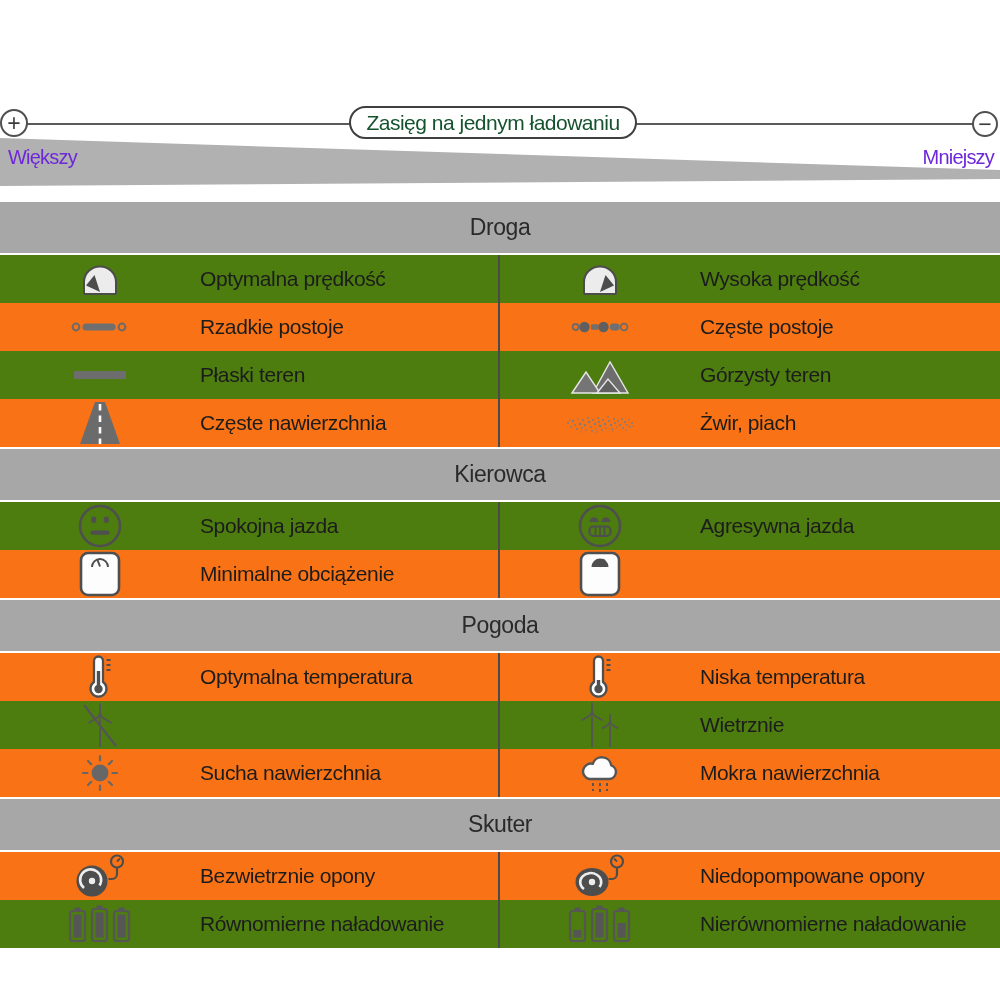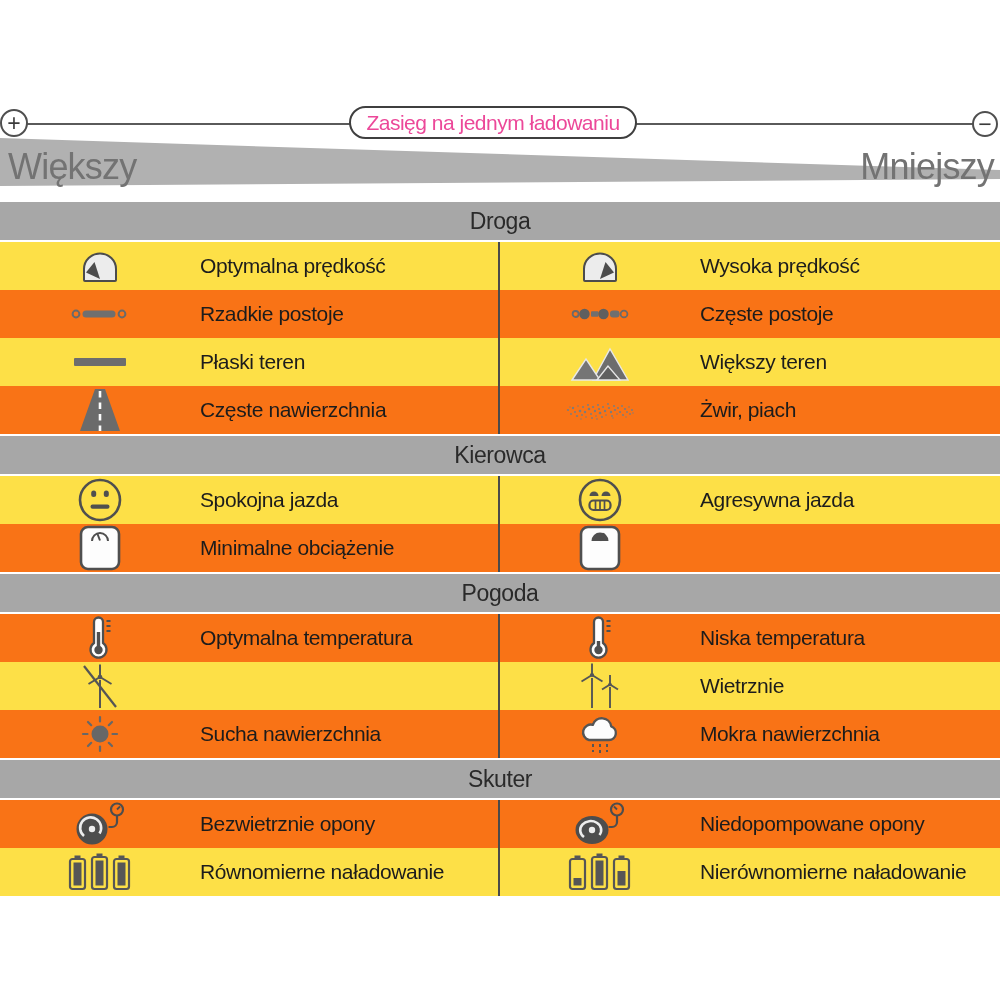--- a/index.html
+++ b/index.html
@@ -7,31 +7,31 @@
           font-family:"Liberation Sans", sans-serif;color:#1c1c1c;}
   
   .axis-line{position:absolute;left:14px;right:14px;top:123px;height:2px;background:#5a5a5a;}
   .axis-circle{position:absolute;top:109px;width:28px;height:28px;border:2px solid #4f4f4f;border-radius:50%;
                background:#fff;display:flex;align-items:center;justify-content:center;
                font-size:23px;line-height:1;color:#3b3b3b;box-sizing:border-box;}
   .plus-circle{left:0px;}
   .minus-circle{right:2px;width:26px;height:26px;top:111px;}
   .pill{position:absolute;left:349px;top:106px;width:288px;height:33px;background:#fff;border:2px solid #3f3f3f;
         border-radius:18px;display:flex;align-items:center;justify-content:center;box-sizing:border-box;}
-  .pill span{font-size:21px;letter-spacing:-0.5px;color:#ec4899;}
+  .pill span{font-size:21px;letter-spacing:-0.5px;color:#14532d;}
   .wedge{position:absolute;left:0;top:137px;width:1000px;height:50px;display:block;}
-  .side-label{position:absolute;top:146px;font-size:36px;letter-spacing:-0.8px;color:#737373;z-index:3;}
+  .side-label{position:absolute;top:146px;font-size:20px;letter-spacing:-0.8px;color:#6d28d9;z-index:3;}
   .bigger{left:8px;}
   .smaller{right:6px;}
   
   .sections{position:absolute;left:0;right:0;top:200px;}
-  .section-header{height:38px;margin:2px 0;background:#a7a7a7;display:flex;align-items:center;justify-content:center;}
+  .section-header{height:51px;margin:2px 0;background:#a7a7a7;display:flex;align-items:center;justify-content:center;}
   .section-header span{font-size:23px;letter-spacing:-0.4px;color:#2a2a2a;}
   .row{display:flex;height:48px;}
-  .row.shade-light{background:#fde047;}
+  .row.shade-light{background:#4d7c0f;}
   .row.shade-white{background:#f97316;}
   .cell{width:500px;display:flex;align-items:center;box-sizing:border-box;}
   .cell.left{border-right:2px solid #4a4a4a;}
   .icon-slot{flex:0 0 200px;display:flex;align-items:center;justify-content:center;}
   .icon-slot svg{display:block;}
   .label{flex:1;font-size:21px;letter-spacing:-0.4px;color:#1c1c1c;white-space:nowrap;padding-right:6px;}
 </style>
 </head>
 <body>
 
@@ -114,21 +114,21 @@
       <span class="label">Płaski teren</span>
     </div>
     <div class="cell right">
       <span class="icon-slot">
                 <svg width="62" height="38" viewBox="0 0 62 38">
                   <polygon points="24,37 41,6 59,37" fill="#6d6d6d" stroke="#e7e7e7" stroke-width="1.4"></polygon>
                   <polygon points="3,37 17,16 31,37" fill="#757575" stroke="#e7e7e7" stroke-width="1.4"></polygon>
                   <polygon points="28,37 39,23 51,37" fill="#606060" stroke="#e7e7e7" stroke-width="1.4"></polygon>
                 </svg>
               </span>
-      <span class="label">Większy teren</span>
+      <span class="label">Górzysty teren</span>
     </div>
   </div>
 
   <div class="row shade-white">
     <div class="cell left">
       <span class="icon-slot">
                 <svg width="44" height="46" viewBox="0 0 44 46">
                   <path d="M17 2 H27 L42 44 H2 Z" fill="#6b6b6b"></path>
                   <line x1="22" y1="4" x2="22" y2="44" stroke="#fcfcfc" stroke-width="2.6" stroke-dasharray="6.5 5"></line>
                 </svg>

